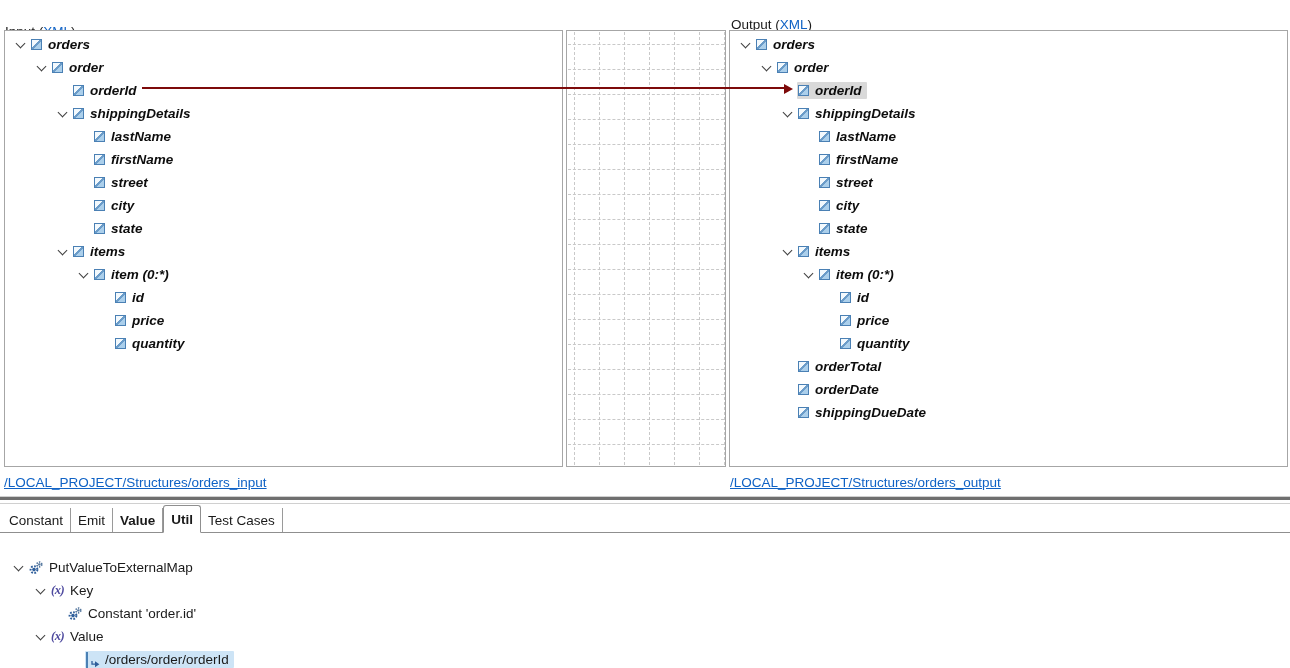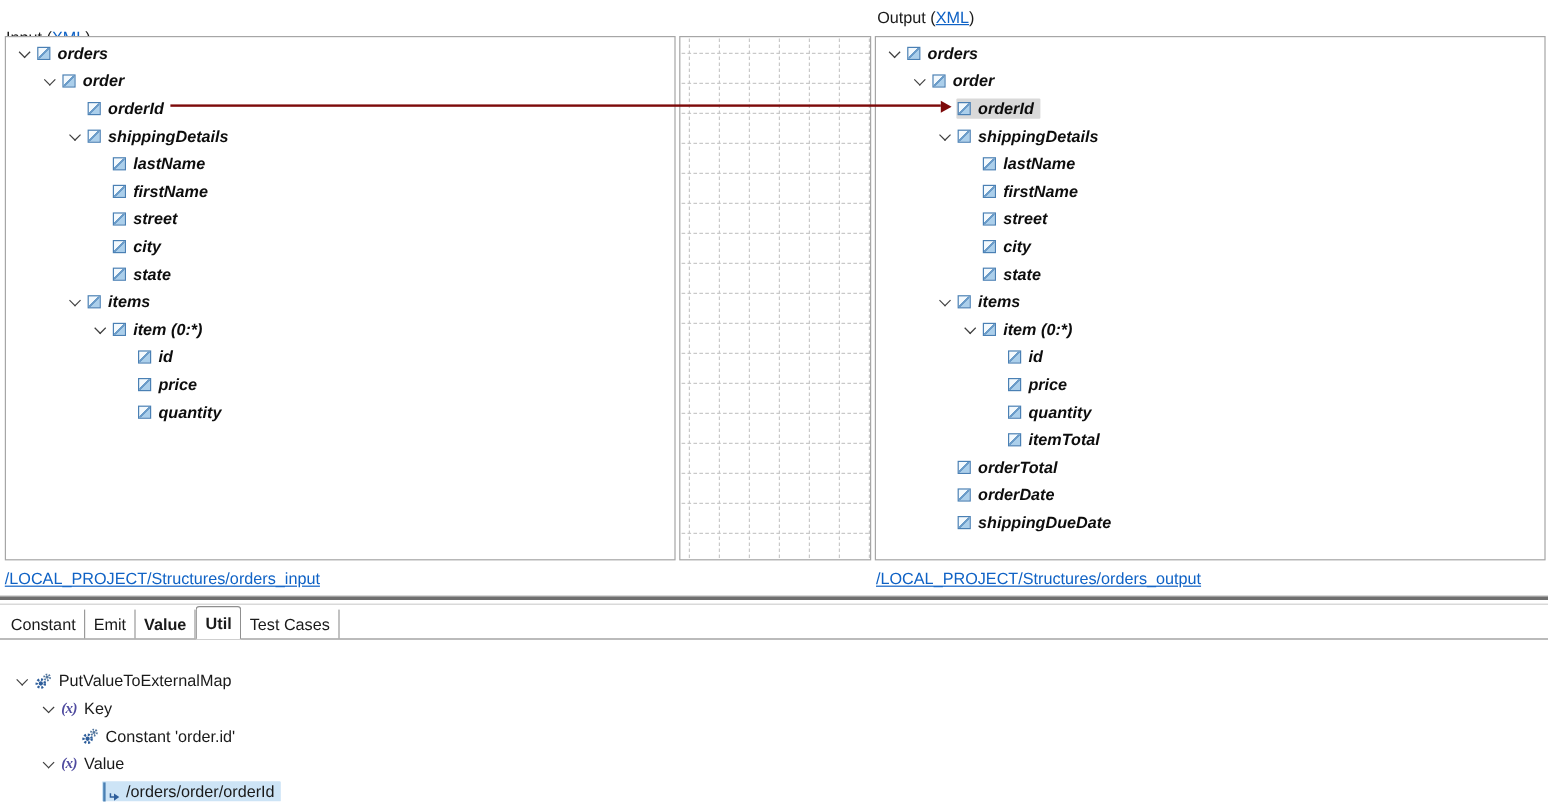--- a/index.html
+++ b/index.html
@@ -49,21 +49,21 @@
   .tab.active{border:1px solid #8f8f8f;border-bottom:1px solid #fff;margin-bottom:-1px;height:26px;
               border-radius:3px 3px 0 0;background:#fff;z-index:2;}
   .gear-svg{flex:none;}
 </style>
 </head>
 <body>
 
 <div class="abs panel-title" style="left:5px;top:24px;text-align:right;">
   <span>Input (</span><a>XML</a><span>)</span>
 </div>
-<div class="abs panel-title" style="left:731px;top:7px;">
+<div class="abs panel-title" style="left:731px;top:17px;">
   <span>Output (</span><a>XML</a><span>)</span>
 </div>
 
 <div class="abs tree-panel" id="input-tree" style="left:4px;top:30px;width:559px;height:437px;">
     <div class="row" style="padding-left: 5px;">
       <span class="chev">
         <i></i>
       </span>
       <span class="cell">
         <span class="el-icon"></span>
@@ -336,29 +336,20 @@
     </div>
     <div class="row" style="padding-left: 89px;">
       <span class="chev hide">
         <i></i>
       </span>
       <span class="cell">
         <span class="el-icon"></span>
         <span class="lbl-schema">quantity</span>
       </span>
     </div>
-    <div class="row" style="padding-left: 89px;">
-      <span class="chev hide">
-        <i></i>
-      </span>
-      <span class="cell">
-        <span class="el-icon"></span>
-        <span class="lbl-schema">itemTotal</span>
-      </span>
-    </div>
     <div class="row" style="padding-left: 47px;">
       <span class="chev hide">
         <i></i>
       </span>
       <span class="cell">
         <span class="el-icon"></span>
         <span class="lbl-schema">orderTotal</span>
       </span>
     </div>
     <div class="row" style="padding-left: 47px;">

